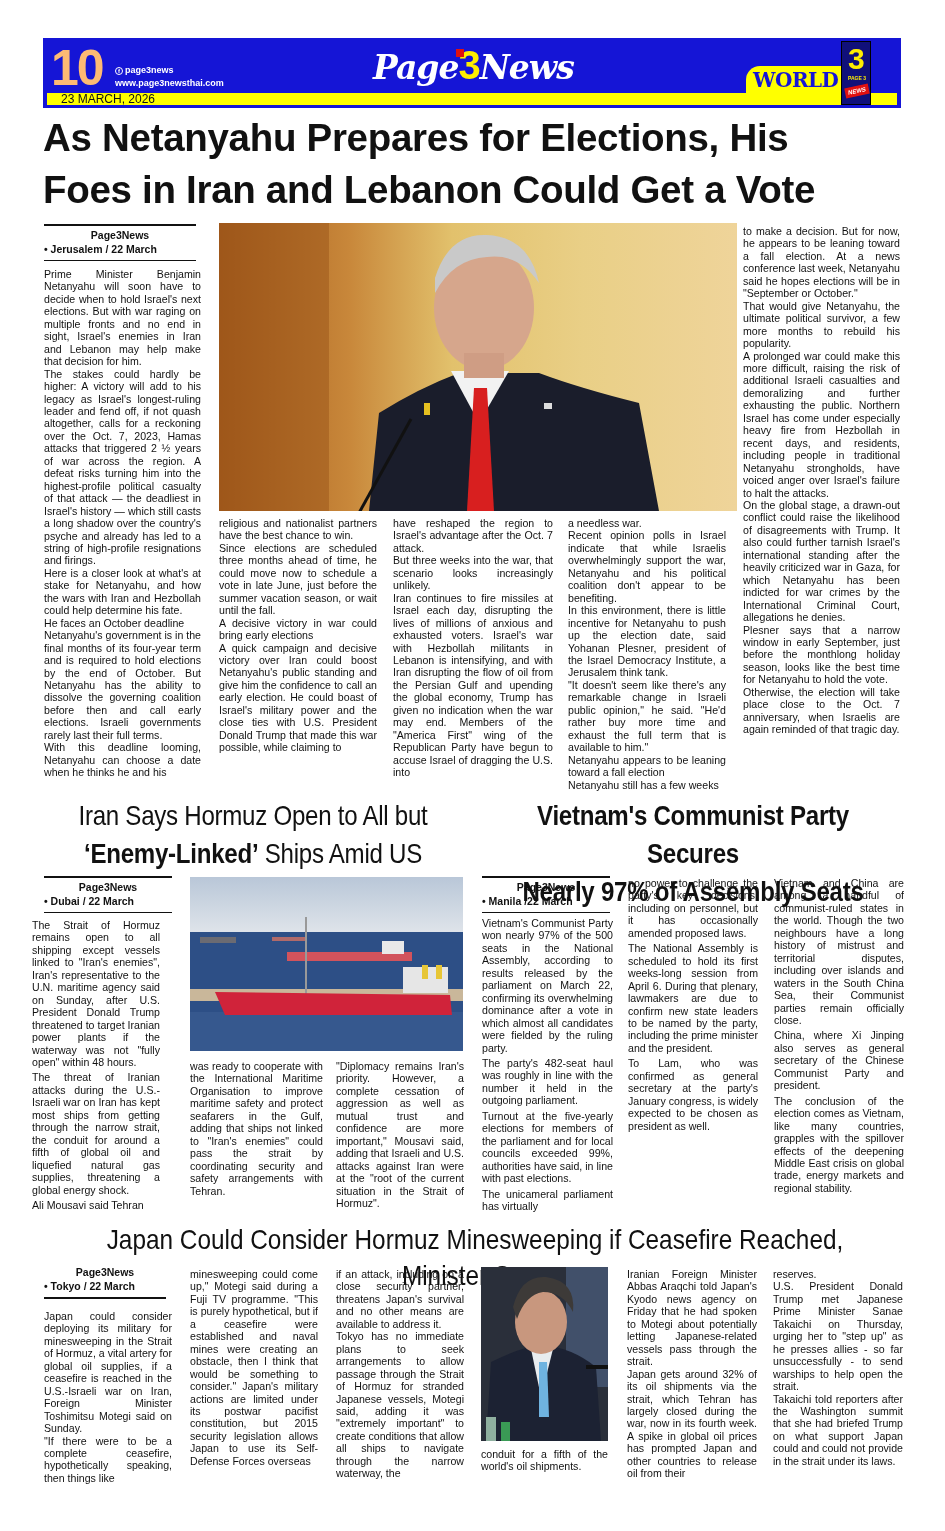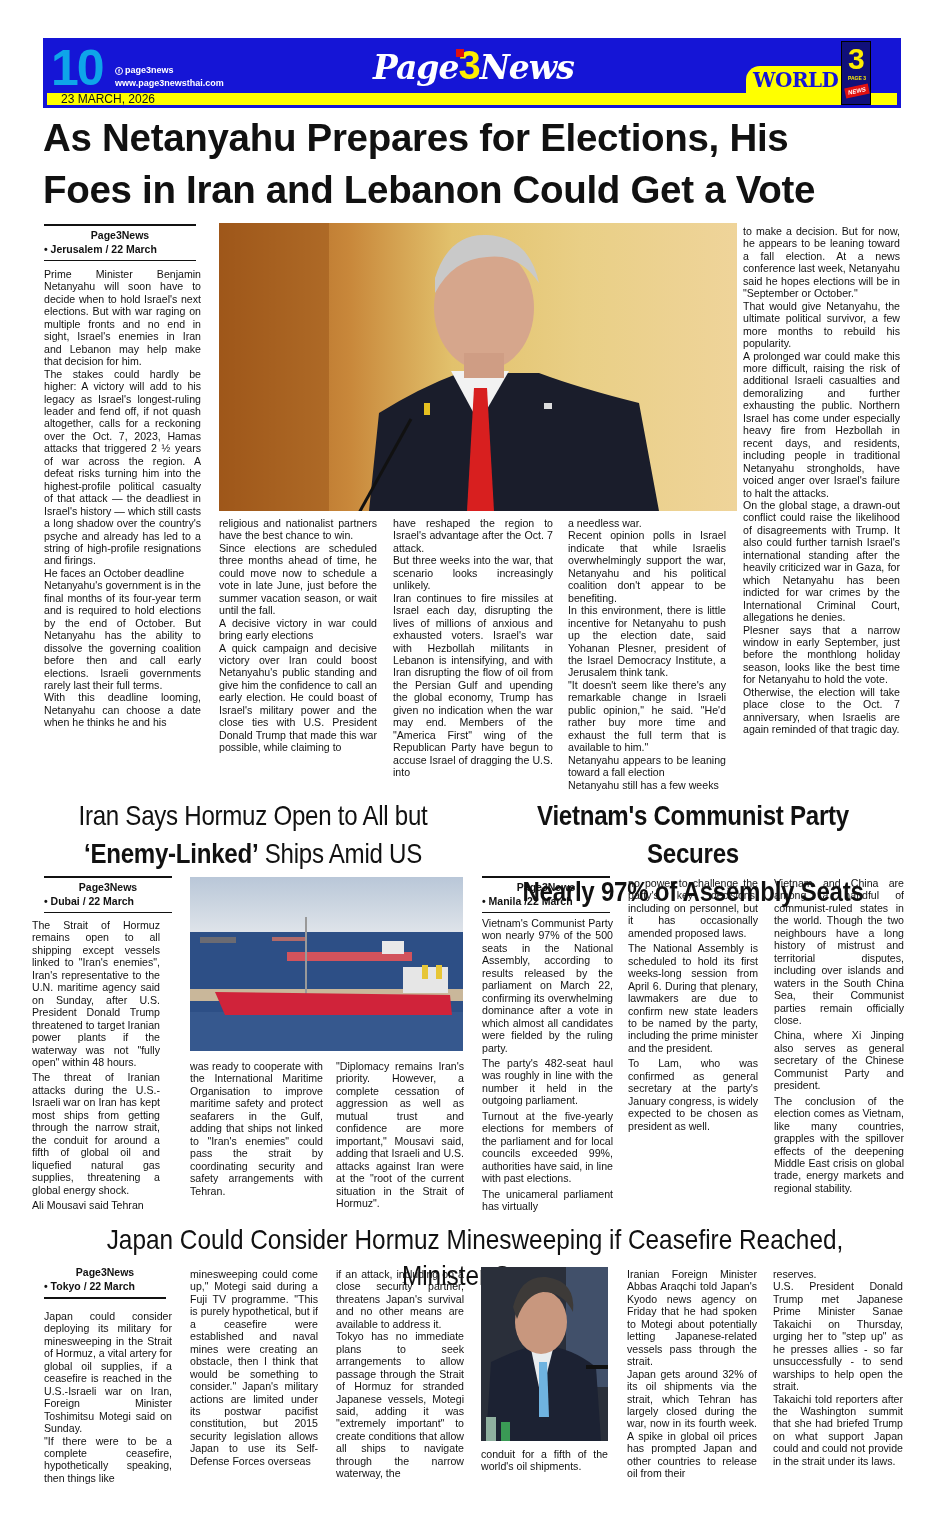--- a/index.html
+++ b/index.html
@@ -2,21 +2,21 @@
 <html><head>
   <meta charset="utf-8">
   <style>
     * { box-sizing: border-box; margin: 0; padding: 0; }
     html, body { width: 945px; height: 1531px; background: #ffffff; overflow: hidden; }
     body { font-family: "Liberation Sans", sans-serif; color: #111; position: relative; }
 
     
     .masthead { position: absolute; left: 43px; top: 38px; width: 858px; height: 70px; background: #1515d6; }
     .masthead .yellow-band { position: absolute; left: 4px; right: 4px; top: 55px; height: 12px; background: #ffff00; }
-    .masthead .page-num { position: absolute; left: 8px; top: 0px; font-size: 50px; font-weight: bold; color: #0ea5e9; letter-spacing: -2px; line-height: 60px; font-family: "Liberation Sans", sans-serif; }
+    .masthead .page-num { position: absolute; left: 8px; top: 0px; font-size: 50px; font-weight: bold; color: #fdba74; letter-spacing: -2px; line-height: 60px; font-family: "Liberation Sans", sans-serif; }
     .masthead .social { position: absolute; left: 72px; top: 26px; font-size: 9px; color: #fff; line-height: 13px; font-weight: bold; }
     .masthead .social .fb { display: inline-block; width: 8px; height: 8px; border: 1px solid #fff; border-radius: 50%; font-size: 6px; text-align: center; line-height: 7px; margin-right: 2px; }
     .masthead .date { position: absolute; left: 18px; top: 54px; font-size: 12px; font-weight: normal; color: #111; line-height: 14px; }
     .masthead .logo { position: absolute; left: 330px; top: 4px; width: 200px; font-family: "DejaVu Serif", serif; font-size: 33px; font-weight: bold; color: #fff; letter-spacing: -1px; line-height: 46px; font-style: italic; }
     .masthead .logo .three { color: #ffee00; font-family: "Liberation Sans", sans-serif; font-style: normal; font-size: 40px; position: relative; }
     .masthead .logo .three::before { content: ""; position: absolute; left: -2px; top: 6px; width: 8px; height: 8px; background: #e01010; }
     .masthead .section-tab { position: absolute; left: 703px; top: 28px; width: 95px; height: 28px; background: #ffff00; border-radius: 14px 0 0 0; }
     .masthead .section-label { position: absolute; left: 710px; top: 28px; font-size: 20px; font-weight: bold; color: #1515d6; line-height: 28px; font-family: "DejaVu Serif", serif; letter-spacing: -0.5px; }
     .masthead .badge { position: absolute; left: 798px; top: 3px; width: 30px; height: 64px; background: #10107a; border: 1px solid #000; }
     .masthead .badge .b3 { position: absolute; left: 6px; top: 0; font-size: 30px; font-weight: bold; color: #ffee00; line-height: 34px; }
@@ -101,20 +101,21 @@
     <rect x="245" y="130" width="40" height="25" fill="#cf9d84"></rect>
     <path d="M140 290 L192 196" stroke="#111" stroke-width="3"></path>
     <rect x="205" y="180" width="6" height="12" fill="#e6c020"></rect>
     <rect x="325" y="180" width="8" height="6" fill="#ddd"></rect>
   </svg>
 </div>
 
 <div class="col" style="left:44px; top:268px; width:157px;">
     <p>Prime Minister Benjamin Netanyahu will soon have to decide when to hold Israel's next elections. But with war raging on multiple fronts and no end in sight, Israel's enemies in Iran and Lebanon may help make that decision for him.</p>
     <p>The stakes could hardly be higher: A victory will add to his legacy as Israel's longest-ruling leader and fend off, if not quash altogether, calls for a reckoning over the Oct. 7, 2023, Hamas attacks that triggered 2 ½ years of war across the region. A defeat risks turning him into the highest-profile political casualty of that attack — the deadliest in Israel's history — which still casts a long shadow over the country's psyche and already has led to a string of high-profile resignations and firings.</p>
+    <p>Here is a closer look at what's at stake for Netanyahu, and how the wars with Iran and Hezbollah could help determine his fate.</p>
     <p>He faces an October deadline</p>
     <p>Netanyahu's government is in the final months of its four-year term and is required to hold elections by the end of October. But Netanyahu has the ability to dissolve the governing coalition before then and call early elections. Israeli governments rarely last their full terms.</p>
     <p>With this deadline looming, Netanyahu can choose a date when he thinks he and his</p>
   </div>
 <div class="col" style="left:219px; top:517px; width:158px;">
     <p>religious and nationalist partners have the best chance to win.</p>
     <p>Since elections are scheduled three months ahead of time, he could move now to schedule a vote in late June, just before the summer vacation season, or wait until the fall.</p>
     <p>A decisive victory in war could bring early elections</p>
     <p>A quick campaign and decisive victory over Iran could boost Netanyahu's public standing and give him the confidence to call an early election. He could boast of Israel's military power and the close ties with U.S. President Donald Trump that made this war possible, while claiming to</p>
   </div>

